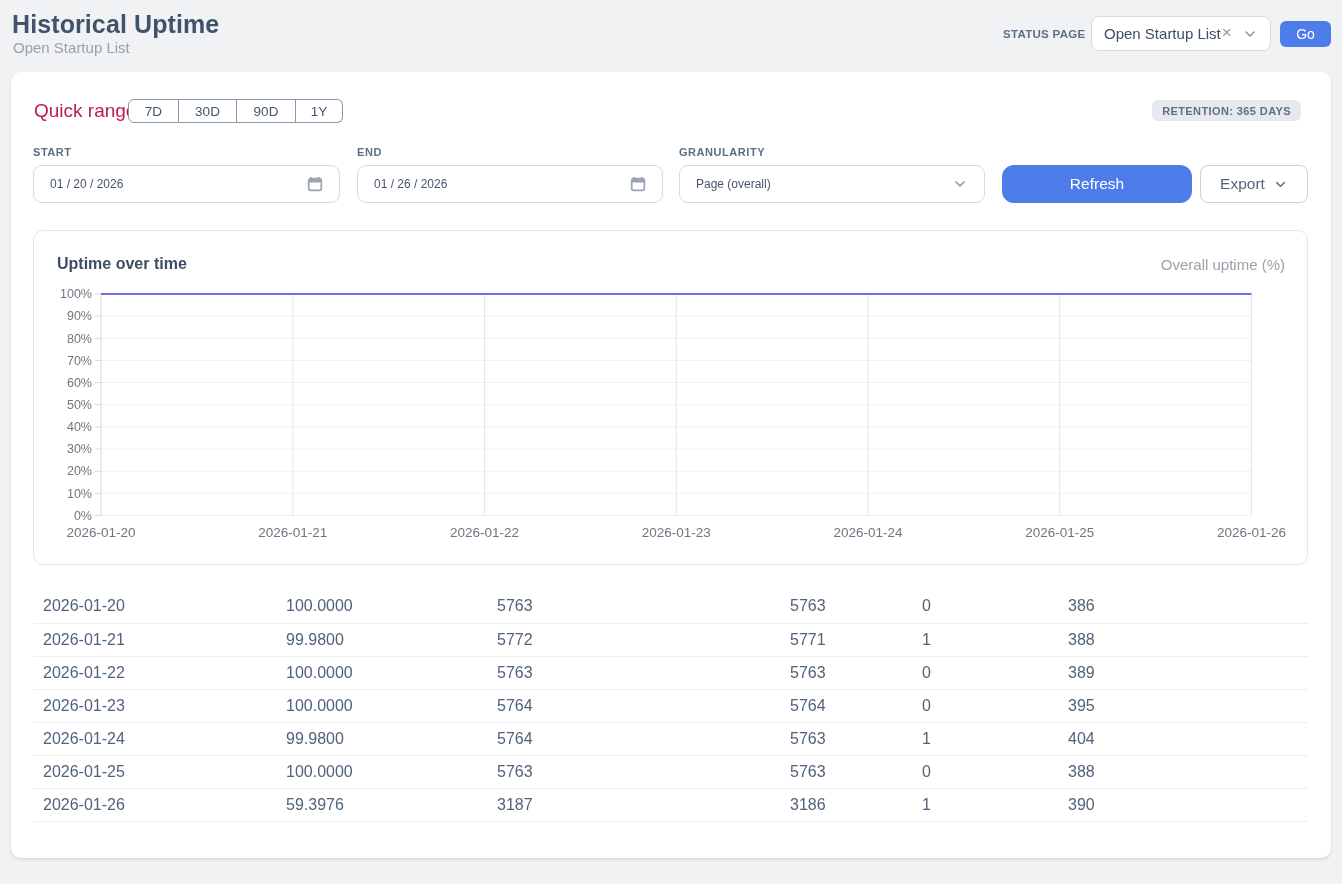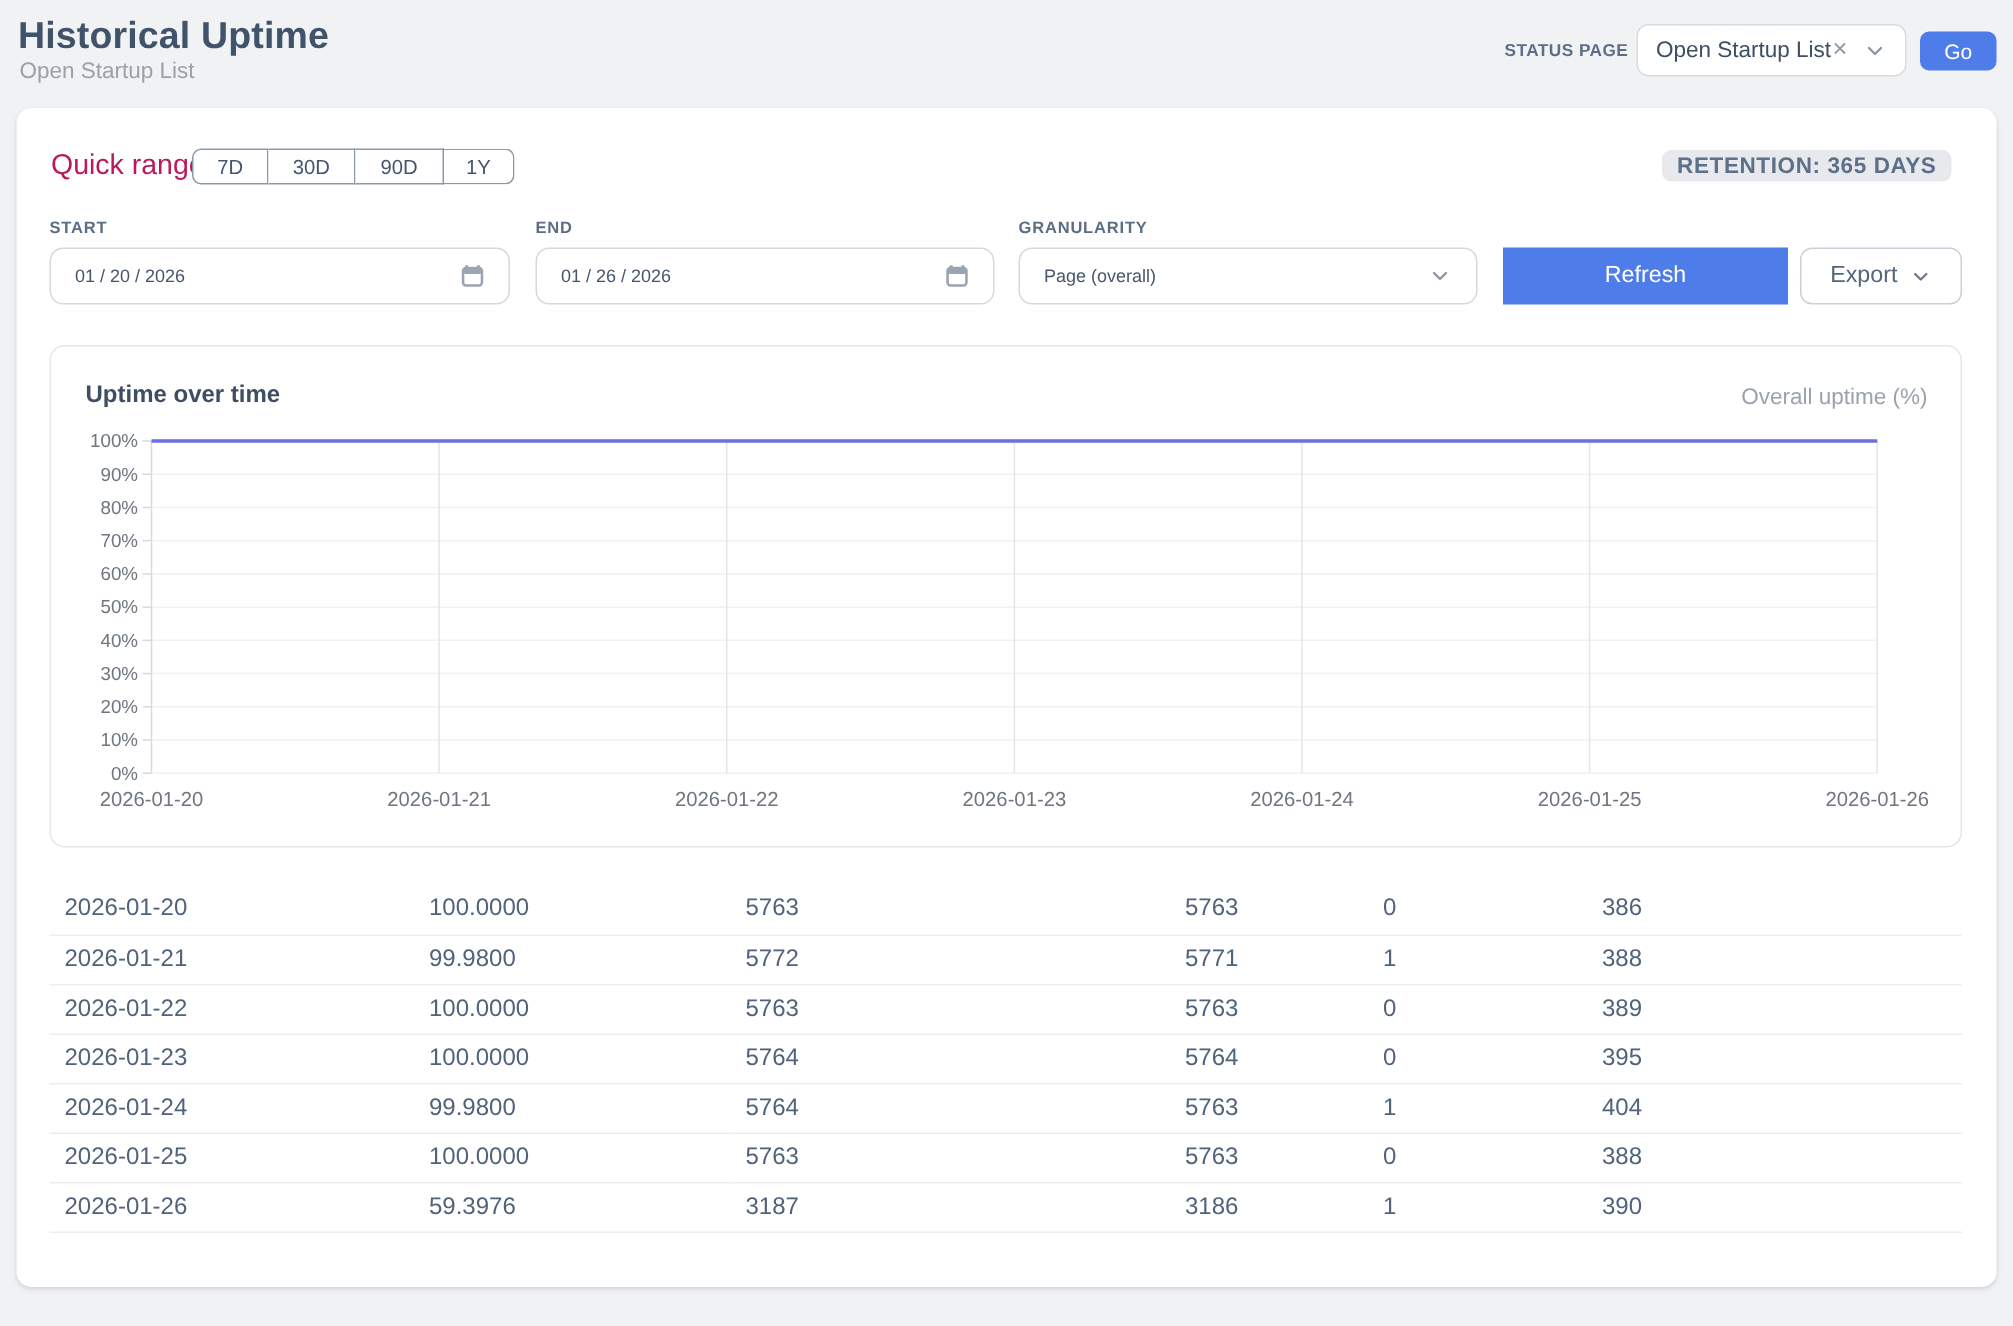--- a/index.html
+++ b/index.html
@@ -18,27 +18,27 @@
 
 
 .card { left:11px; top:72px; width:1320px; height:786px; background:#fff; border-radius:10px; box-shadow:0 1px 2px rgba(16,24,40,.06), 0 2px 4px rgba(16,24,40,.07); }
 
 
 .qr-label { left:34px; top:103px; font-size:19px; line-height:15px; color:#be185d; }
 .seg { left:128px; top:99px; display:flex; }
 .seg .b { height:24px; border:1px solid #8b99ad; border-left-width:0; background:#fff; color:#44566e; font-size:13.5px; display:flex; align-items:center; justify-content:center; }
 .seg .b:first-child { border-left-width:1px; border-radius:6px 0 0 6px; }
 .seg .b:last-child { border-radius:0 6px 6px 0; }
-.badge { top:100px; right:41px; height:21px; background:#e7e9ed; border-radius:6px; color:#5d7089; font-size:15px; font-weight:700; letter-spacing:0.4px; display:flex; align-items:center; padding:0 10px; }
+.badge { top:100px; right:41px; height:21px; background:#e7e9ed; border-radius:6px; color:#5d7089; font-size:11px; font-weight:700; letter-spacing:0.4px; display:flex; align-items:center; padding:0 10px; }
 
 
 .flabel { top:147px; font-size:11px; line-height:11px; font-weight:700; color:#5c6e85; letter-spacing:0.55px; }
 .ctrl { top:165px; height:38px; background:#fff; border:1px solid #d3d9e0; border-radius:9px; display:flex; align-items:center; padding:0 16px; font-size:12px; color:#47566c; }
 .ctrl .chev { margin-left:auto; }
-.btn-refresh { left:1002px; top:165px; width:190px; height:38px; background:#4e7ce8; border-radius:0; color:#fff; font-size:15.5px; display:flex; align-items:center; justify-content:center; }
+.btn-refresh { left:1002px; top:165px; width:190px; height:38px; background:#4e7ce8; border-radius:12px; color:#fff; font-size:15.5px; display:flex; align-items:center; justify-content:center; }
 .btn-export { left:1200px; top:165px; width:108px; height:38px; background:#fff; border:1px solid #c9d0d9; border-radius:8px; color:#55667c; font-size:15.5px; display:flex; align-items:center; justify-content:center; gap:8px; }
 
 
 .chart-card { left:33px; top:230px; width:1275px; height:335px; background:#fff; border:1px solid #e4e7ea; border-radius:10px; }
 .ct { left:57px; top:255px; font-size:16px; font-weight:700; color:#3d4e63; }
 .cr { top:256px; right:57px; font-size:15px; color:#9aa2ab; }
 
 
 table.data { position:absolute; left:33px; top:590px; width:1275px; border-collapse:collapse; table-layout:fixed; }
 table.data th { text-align:left; font-size:12px; font-weight:700; color:#4d5f77; letter-spacing:1.2px; padding:0 10px; height:29px; border-bottom:2px solid #e0e4e9; }

